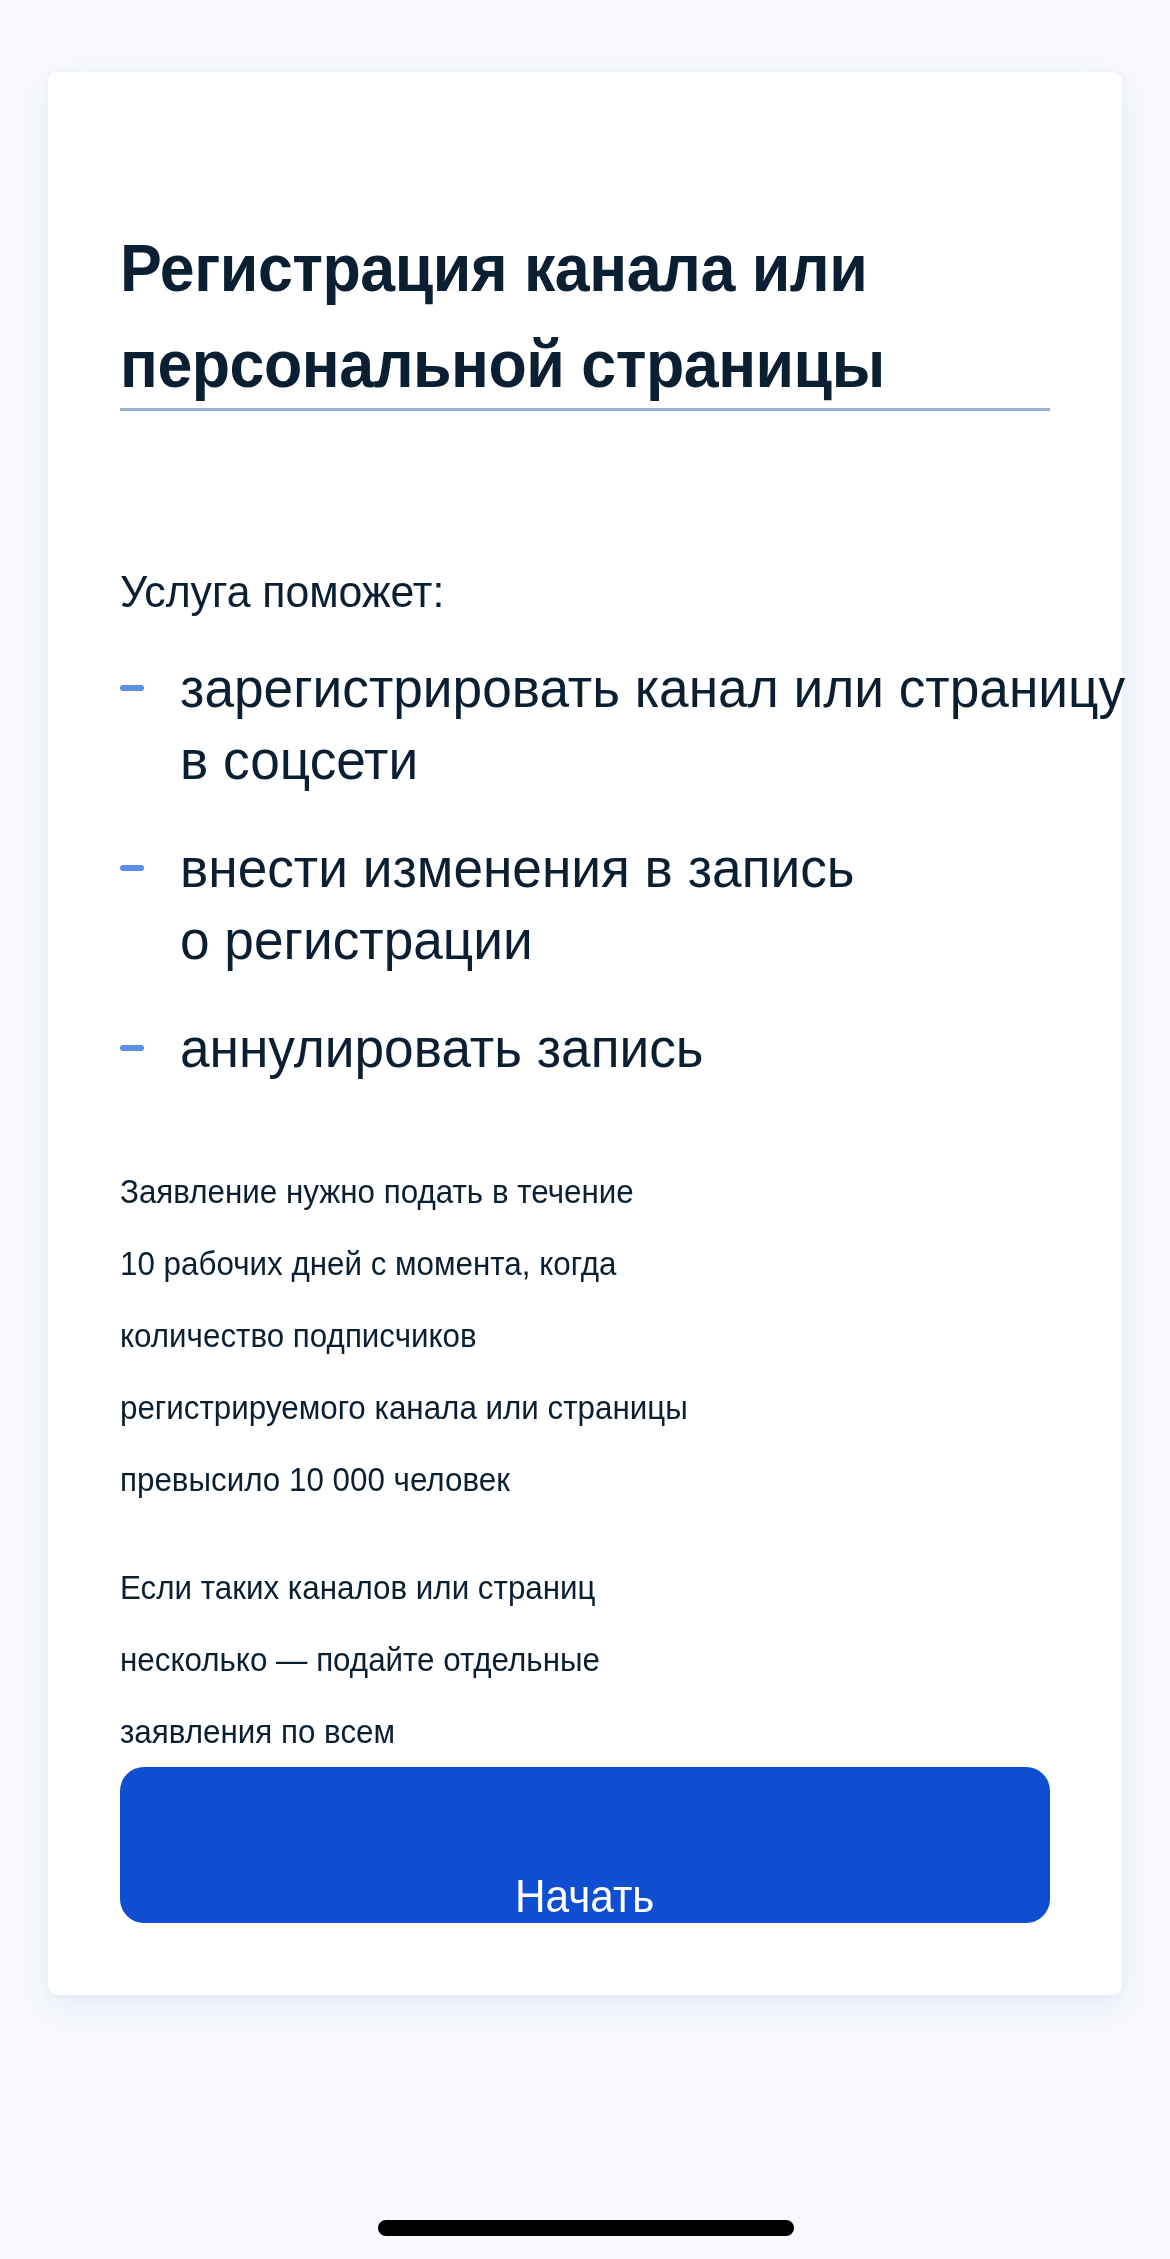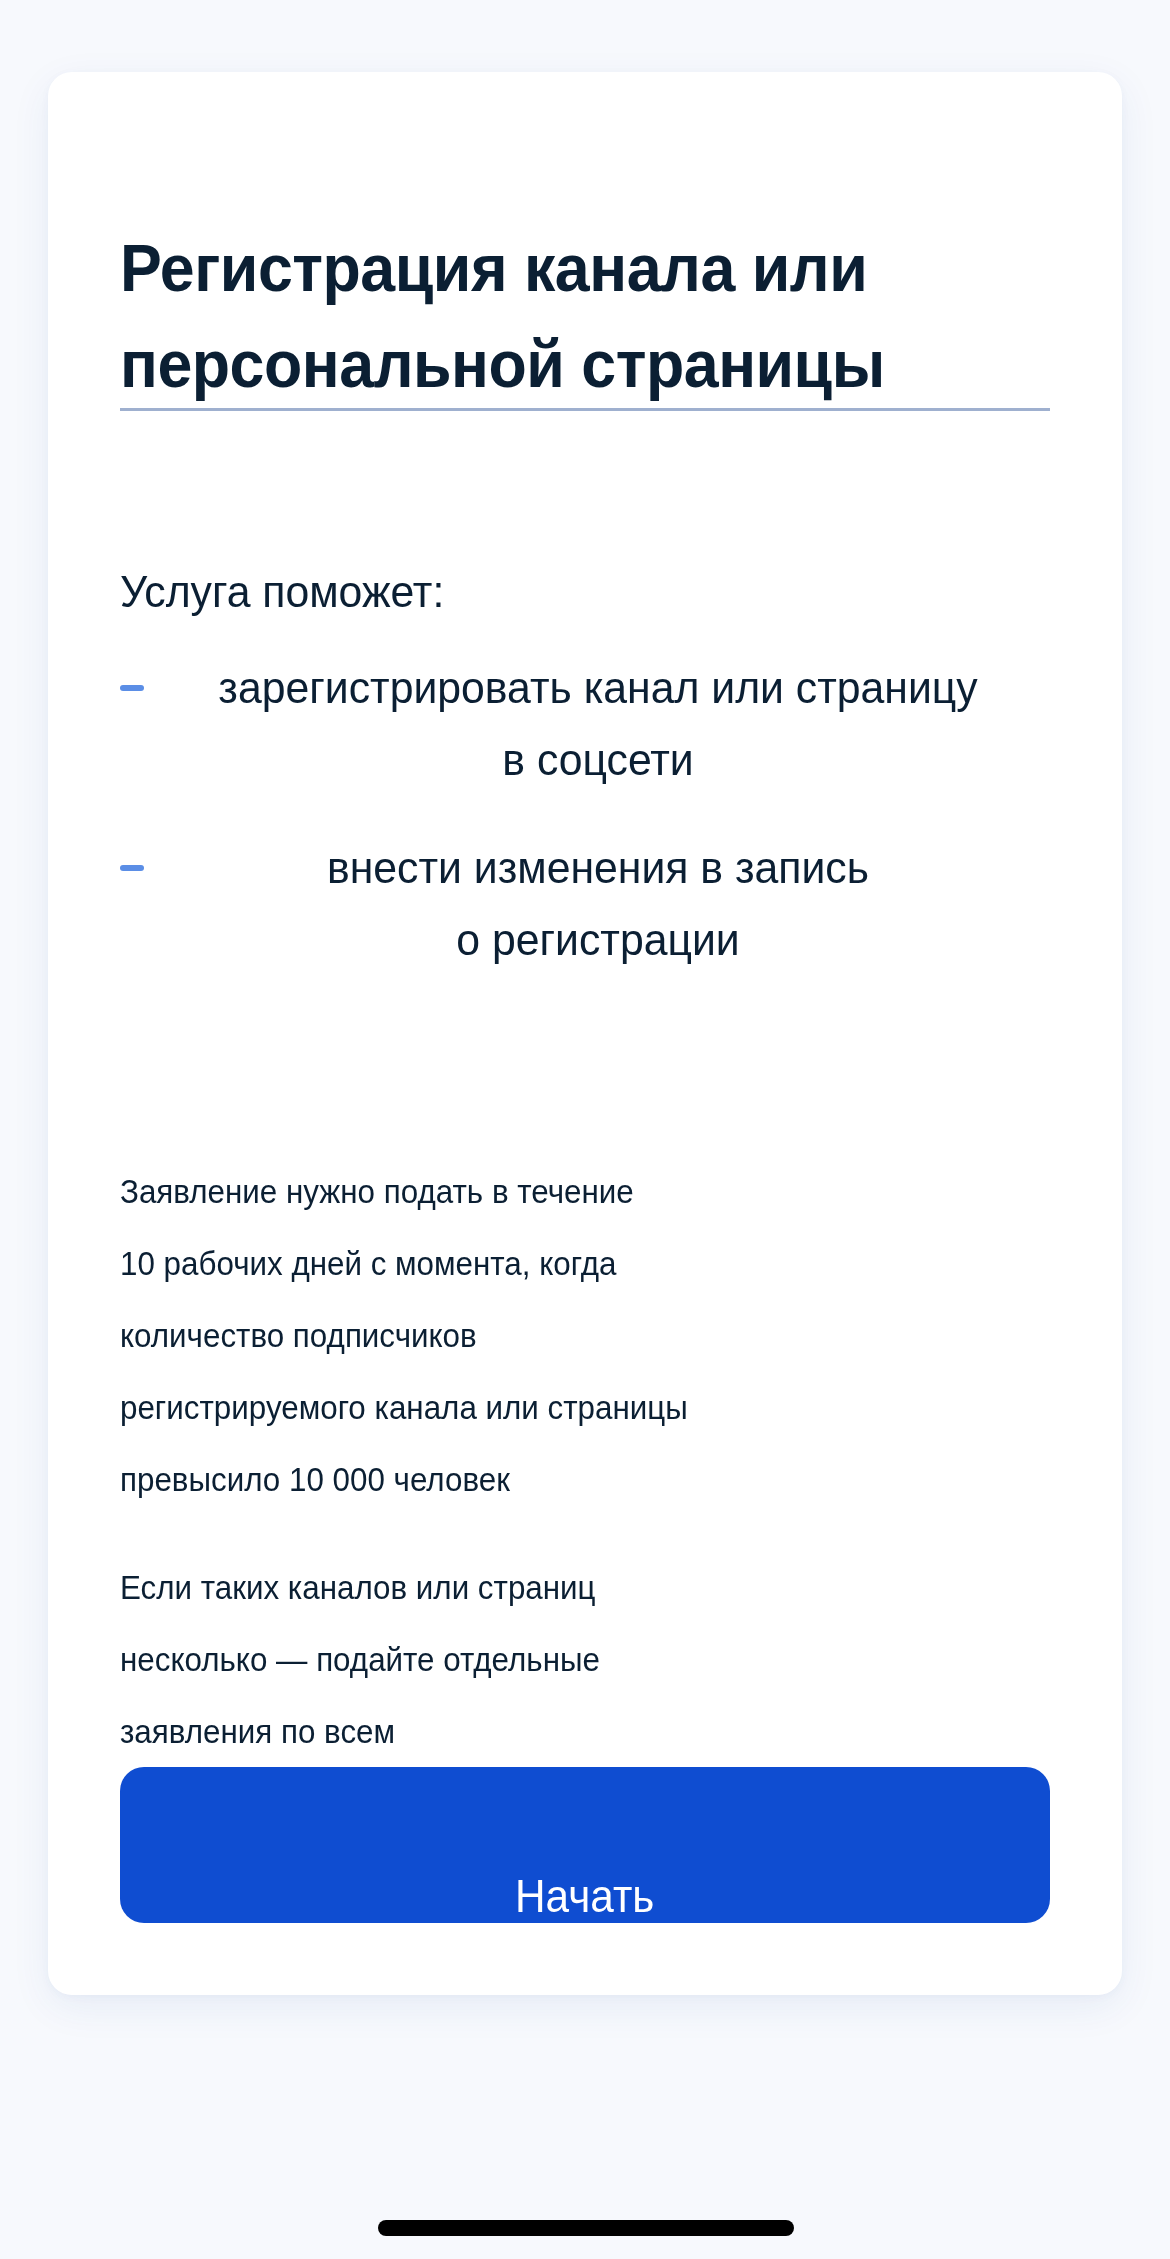--- a/index.html
+++ b/index.html
@@ -15,21 +15,21 @@
     font-family: "Liberation Sans", "DejaVu Sans", sans-serif;
     color: #0b1f33;
   }
   .card {
     position: absolute;
     left: 48px;
     top: 72px;
     width: 1074px;
     height: 1923px;
     background: #ffffff;
-    border-radius: 24px;
+    border-radius: 9px;
     box-shadow: 0 12px 40px rgba(30, 70, 150, 0.07), 0 2px 8px rgba(30, 70, 150, 0.04);
     box-sizing: border-box;
     padding: 0 72px;
   }
   .title {
     margin: 0;
     position: absolute;
     left: 72px;
     top: 148px;
     width: 940px;
@@ -65,24 +65,23 @@
     left: 72px;
     top: 580px;
     width: 940px;
     margin: 0;
     padding: 0;
     list-style: none;
   }
   .benefit {
     position: relative;
     padding-left: 60px;
-    font-size: 45px;
+    font-size: 56px;
     line-height: 72px;
     margin-bottom: 36px;
-    text-align: center;
   }
   .benefit .dash {
     position: absolute;
     left: 0;
     top: 33px;
     width: 24px;
     height: 6px;
     border-radius: 3px;
     background: #5b8ee6;
   }
@@ -158,20 +157,24 @@
     <li class="benefit">
       <span class="dash"></span>
       <span class="line">зарегистрировать канал или страницу</span>
       <span class="line">в соцсети</span>
     </li>
     <li class="benefit">
       <span class="dash"></span>
       <span class="line">внести изменения в запись</span>
       <span class="line">о регистрации</span>
     </li>
+    <li class="benefit">
+      <span class="dash"></span>
+      <span class="line">аннулировать запись</span>
+    </li>
   </ul>
 
   <div class="para para-1">
     <span class="line">Заявление нужно подать в течение</span>
     <span class="line">10 рабочих дней с момента, когда</span>
     <span class="line">количество подписчиков</span>
     <span class="line">регистрируемого канала или страницы</span>
     <span class="line">превысило 10 000 человек</span>
   </div>
 

